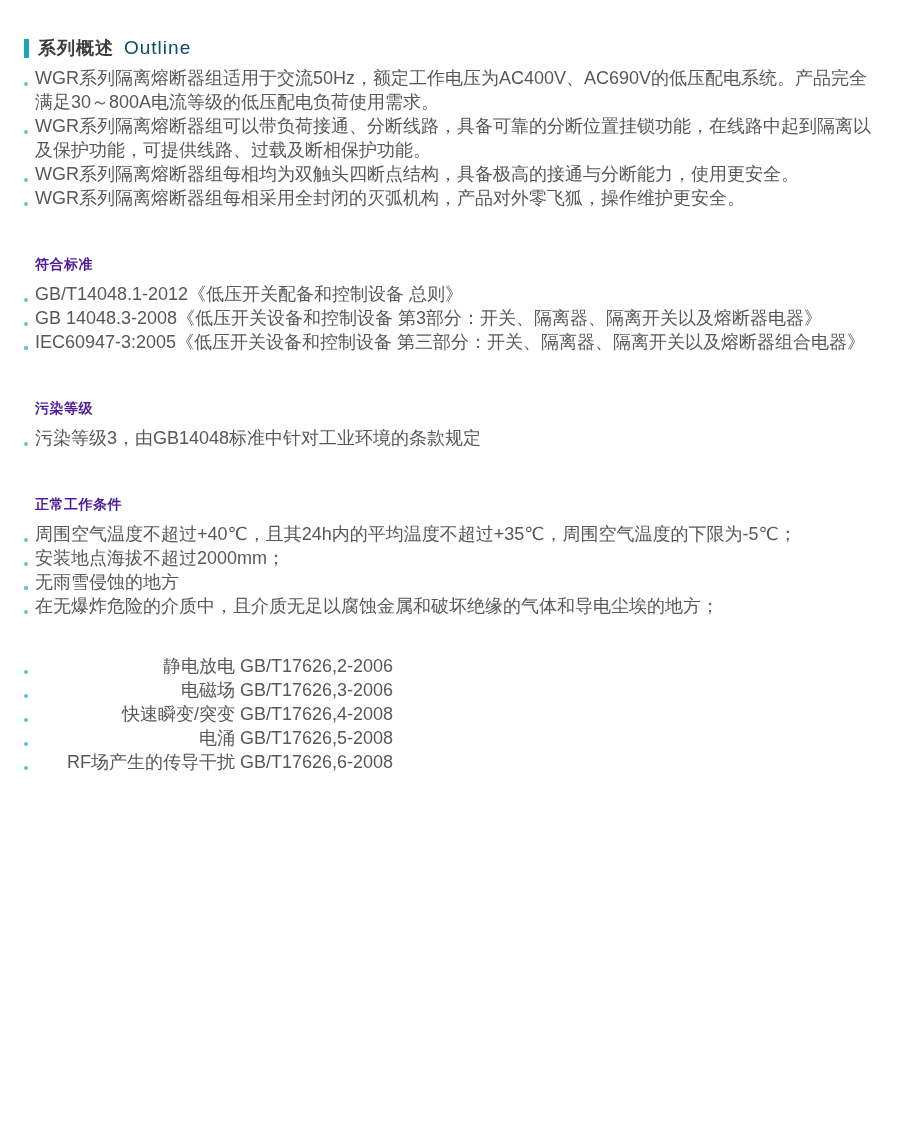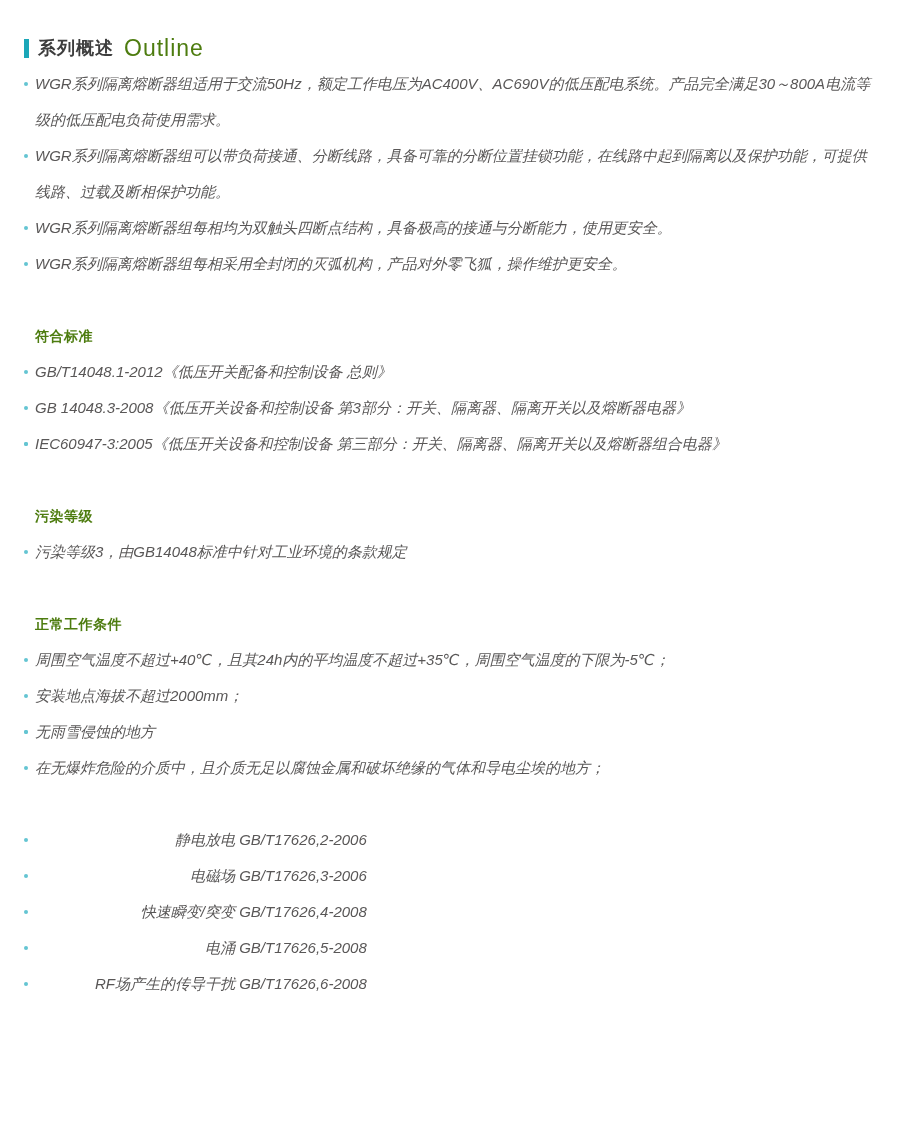--- a/index.html
+++ b/index.html
@@ -29,54 +29,53 @@
     flex: 0 0 auto;
   }
   .title {
     font-size: 18px;
     font-weight: bold;
     color: #3d3d3d;
     margin: 0;
     letter-spacing: 1px;
   }
   .subtitle {
-    font-size: 23px;
-    color: #4d7c0f;
+    font-size: 19px;
+    color: #0c4a6e;
     margin-left: 10px;
     letter-spacing: 1px;
   }
   
   .bullet-list {
     list-style: none;
     margin: 0;
     padding: 0;
   }
   .bullet-item {
     position: relative;
     padding-left: 11px;
-    font-size: 15px;
+    font-size: 18px;
     color: #595757;
-    line-height: 36px;
-    font-style: italic;
+    line-height: 24px;
   }
   .dot {
     position: absolute;
     left: 0;
     top: 16px;
     width: 4px;
     height: 4px;
     border-radius: 50%;
     background: #64c5d2;
   }
   
   .doc-section { margin-top: 36px; }
   .section-heading {
     font-size: 14px;
     font-weight: bold;
-    color: #4d7c0f;
+    color: #4c1d95;
     margin: 0;
     padding-left: 11px;
     line-height: 36px;
     letter-spacing: 0.5px;
   }
   
   .emc-label {
     display: inline-block;
     width: 200px;
     text-align: right;

